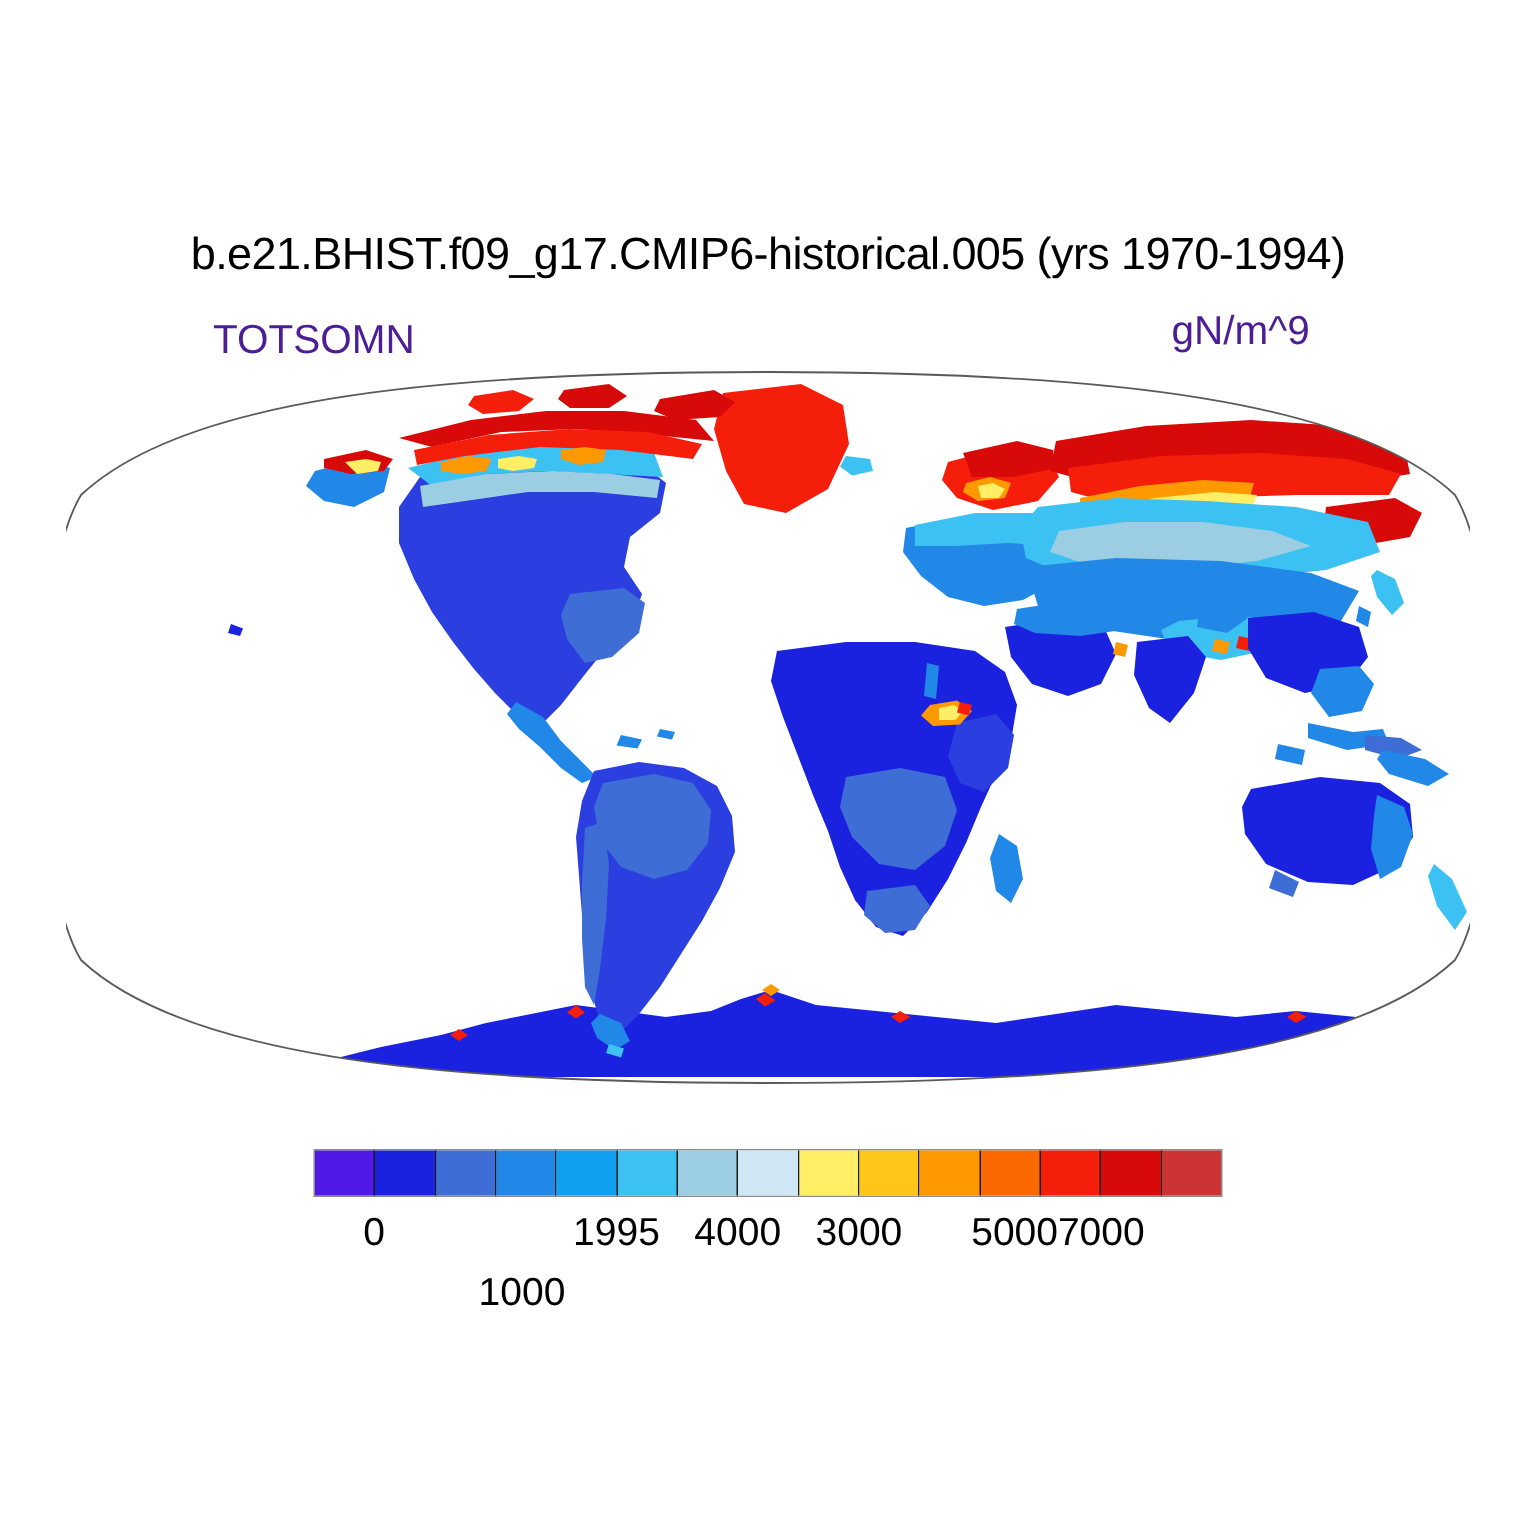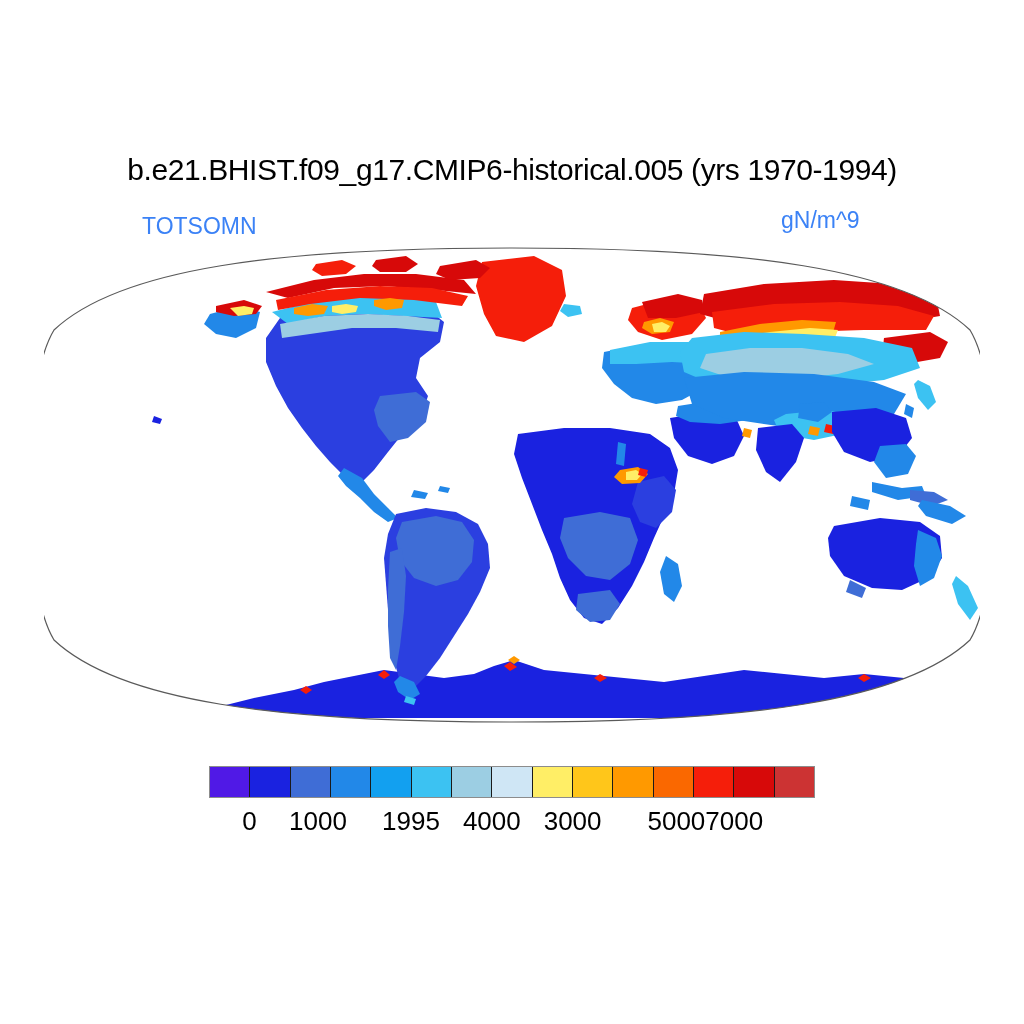--- a/index.html
+++ b/index.html
@@ -24,24 +24,24 @@
     width: 1024px;
     text-align: center;
     font-size: 30px;
     line-height: 36px;
     letter-spacing: -0.4px;
     white-space: nowrap;
     color: #000;
   }
   .sub-label {
     position: absolute;
-    font-size: 23px;
+    font-size: 27px;
     line-height: 26px;
     white-space: nowrap;
-    color: #3b82f6;
+    color: #4c1d95;
   }
   #label-var   { left: 142px; top: 213px; }
   #label-time  { left: 483px; top: 213px; margin-top: 32px; }
   #label-units { left: 781px; top: 207px; }
 
   
   #map-plot {
     position: absolute;
     left: 44px;
     top: 246px;
@@ -324,21 +324,21 @@
         <div class="cb-cell" style="background: rgb(255, 153, 0);"></div>
         <div class="cb-cell" style="background: rgb(250, 104, 0);"></div>
         <div class="cb-cell" style="background: rgb(245, 30, 10);"></div>
         <div class="cb-cell" style="background: rgb(215, 9, 9);"></div>
         <div class="cb-cell" style="background: rgb(204, 51, 51);"></div>
       </div>
   </div>
 
   <div id="colorbar-labels">
       <span class="cb-label" style="left: 249.4px;">0</span>
-      <span class="cb-label" style="left: 318px;">1000</span>
+      <span class="cb-label" style="left: 348px; margin-top: 40px;">1000</span>
       <span class="cb-label" style="left: 411px;">1995</span>
       <span class="cb-label" style="left: 491.8px;">4000</span>
       <span class="cb-label" style="left: 572.6px;">3000</span>
       <span class="cb-label" style="left: 653.4px; margin-left: 23px;">5000</span>
       <span class="cb-label" style="left: 734.2px;">7000</span>
     </div>
 
 </div>
 
 </body></html>

